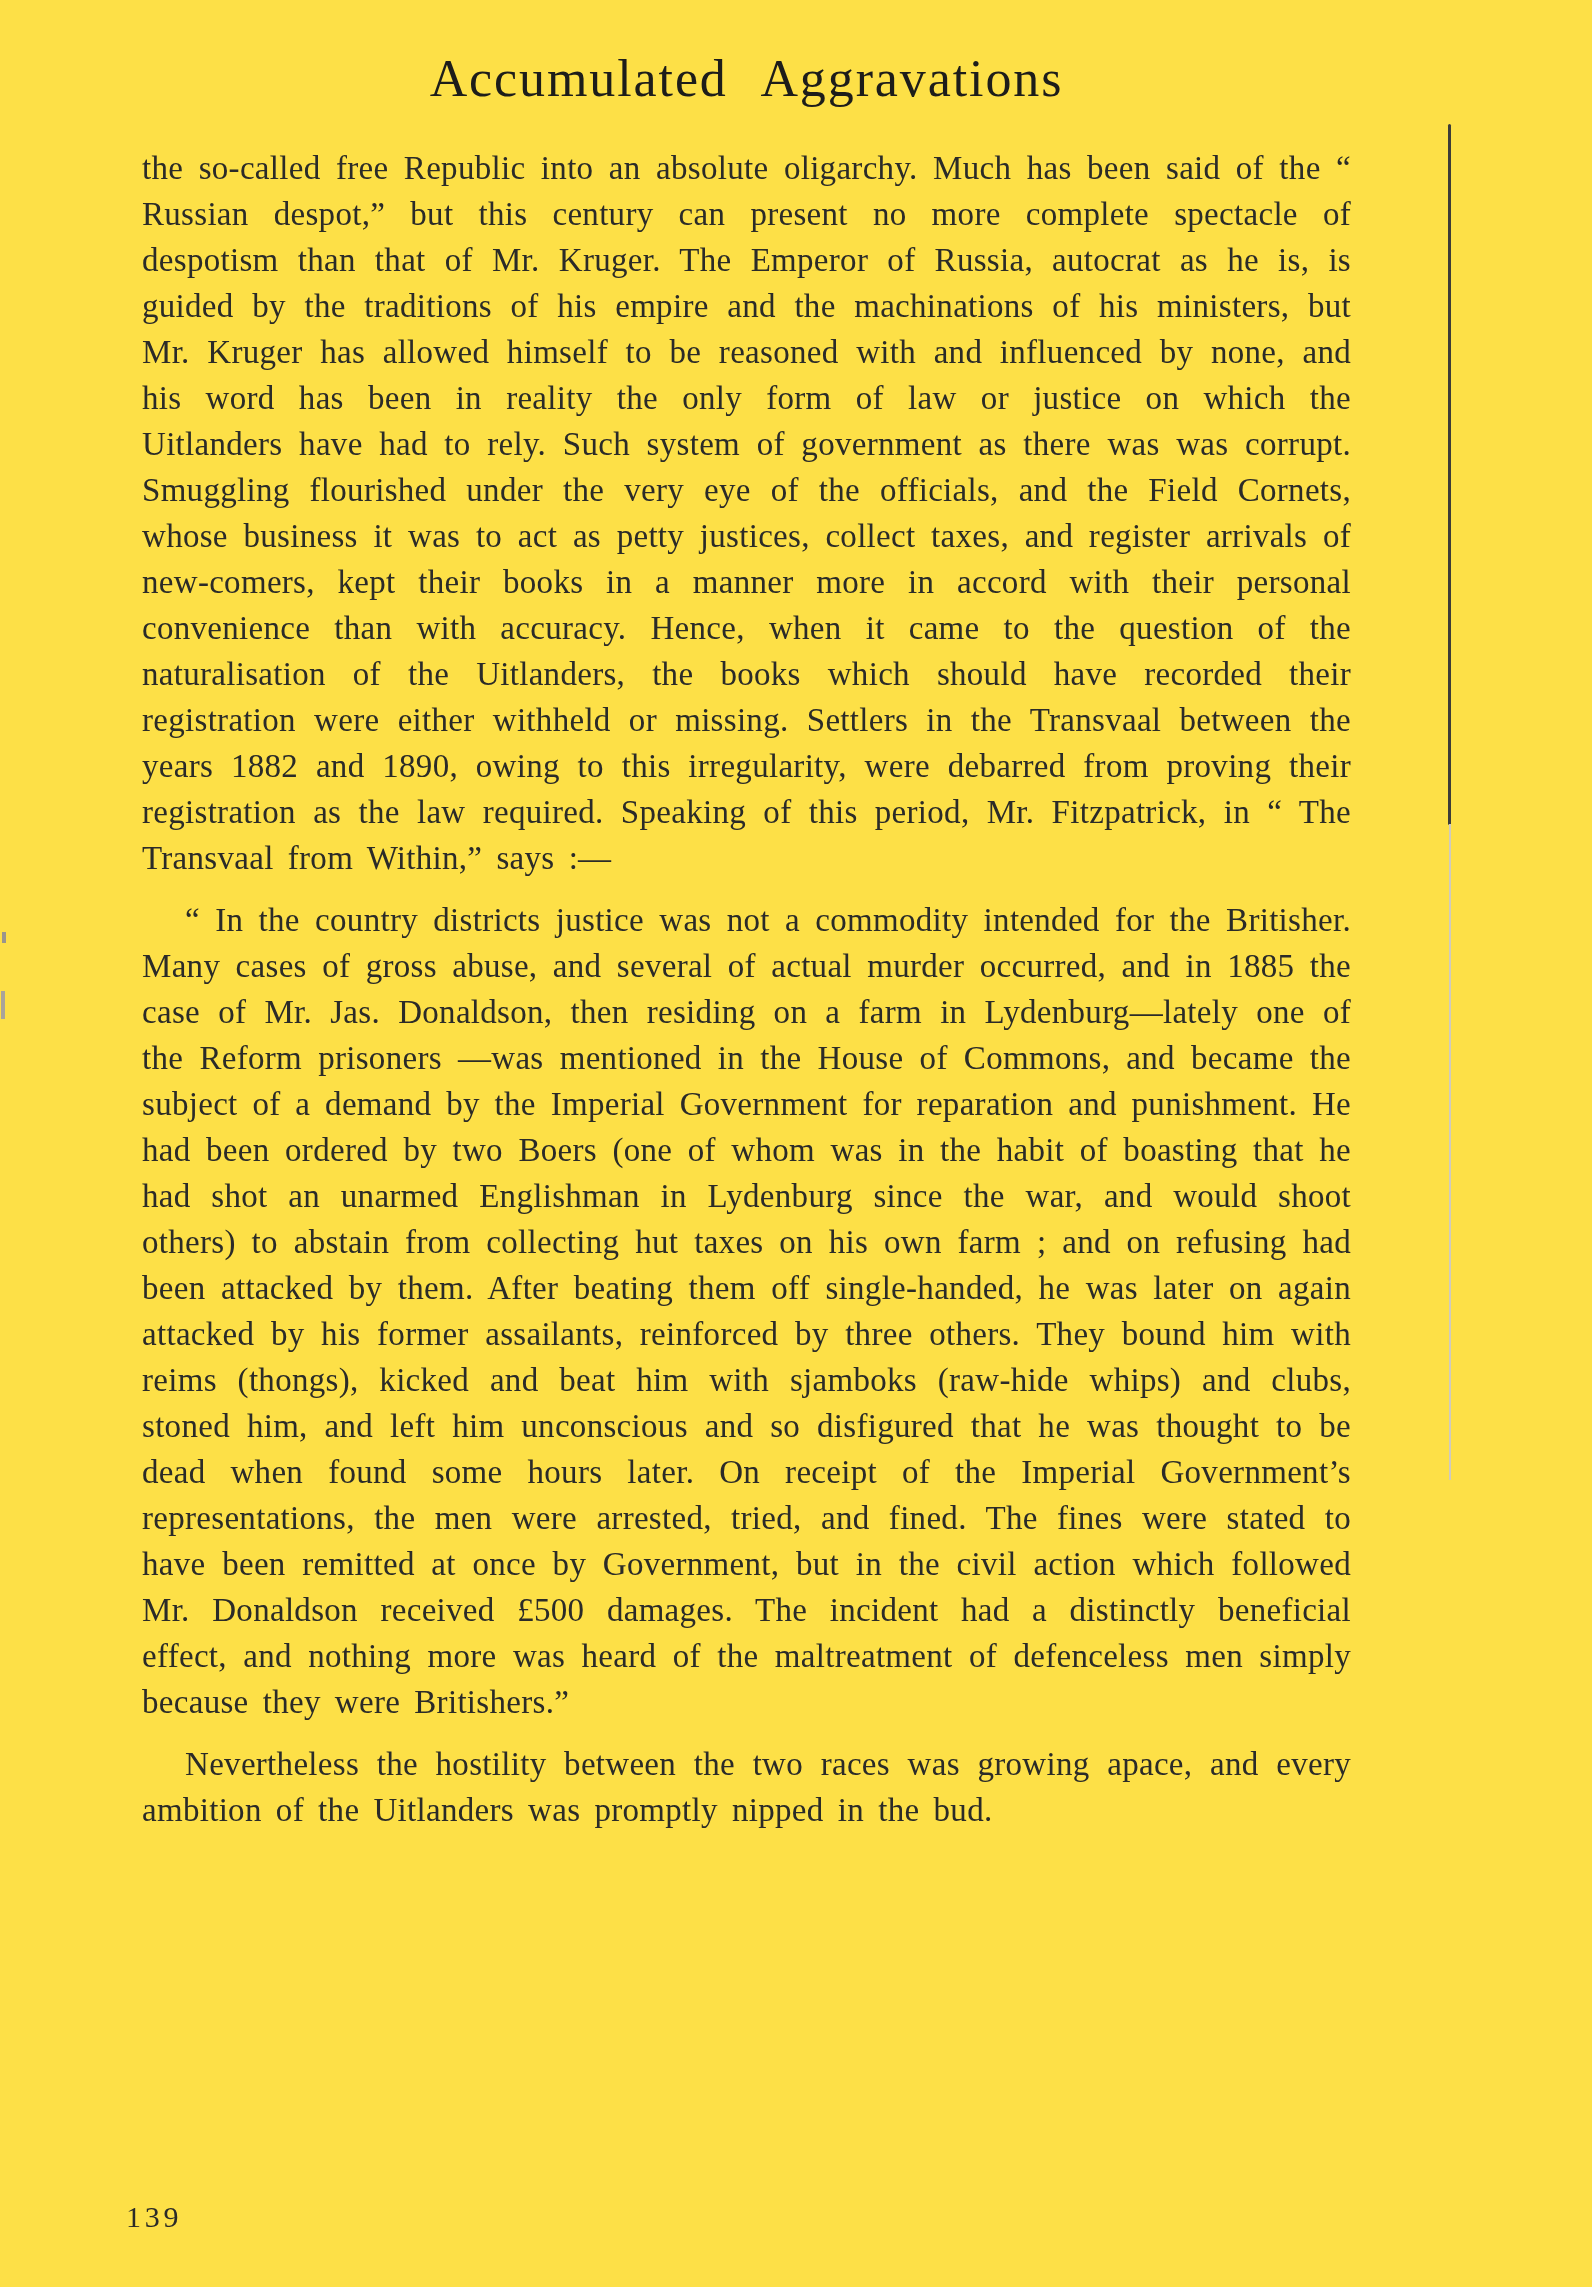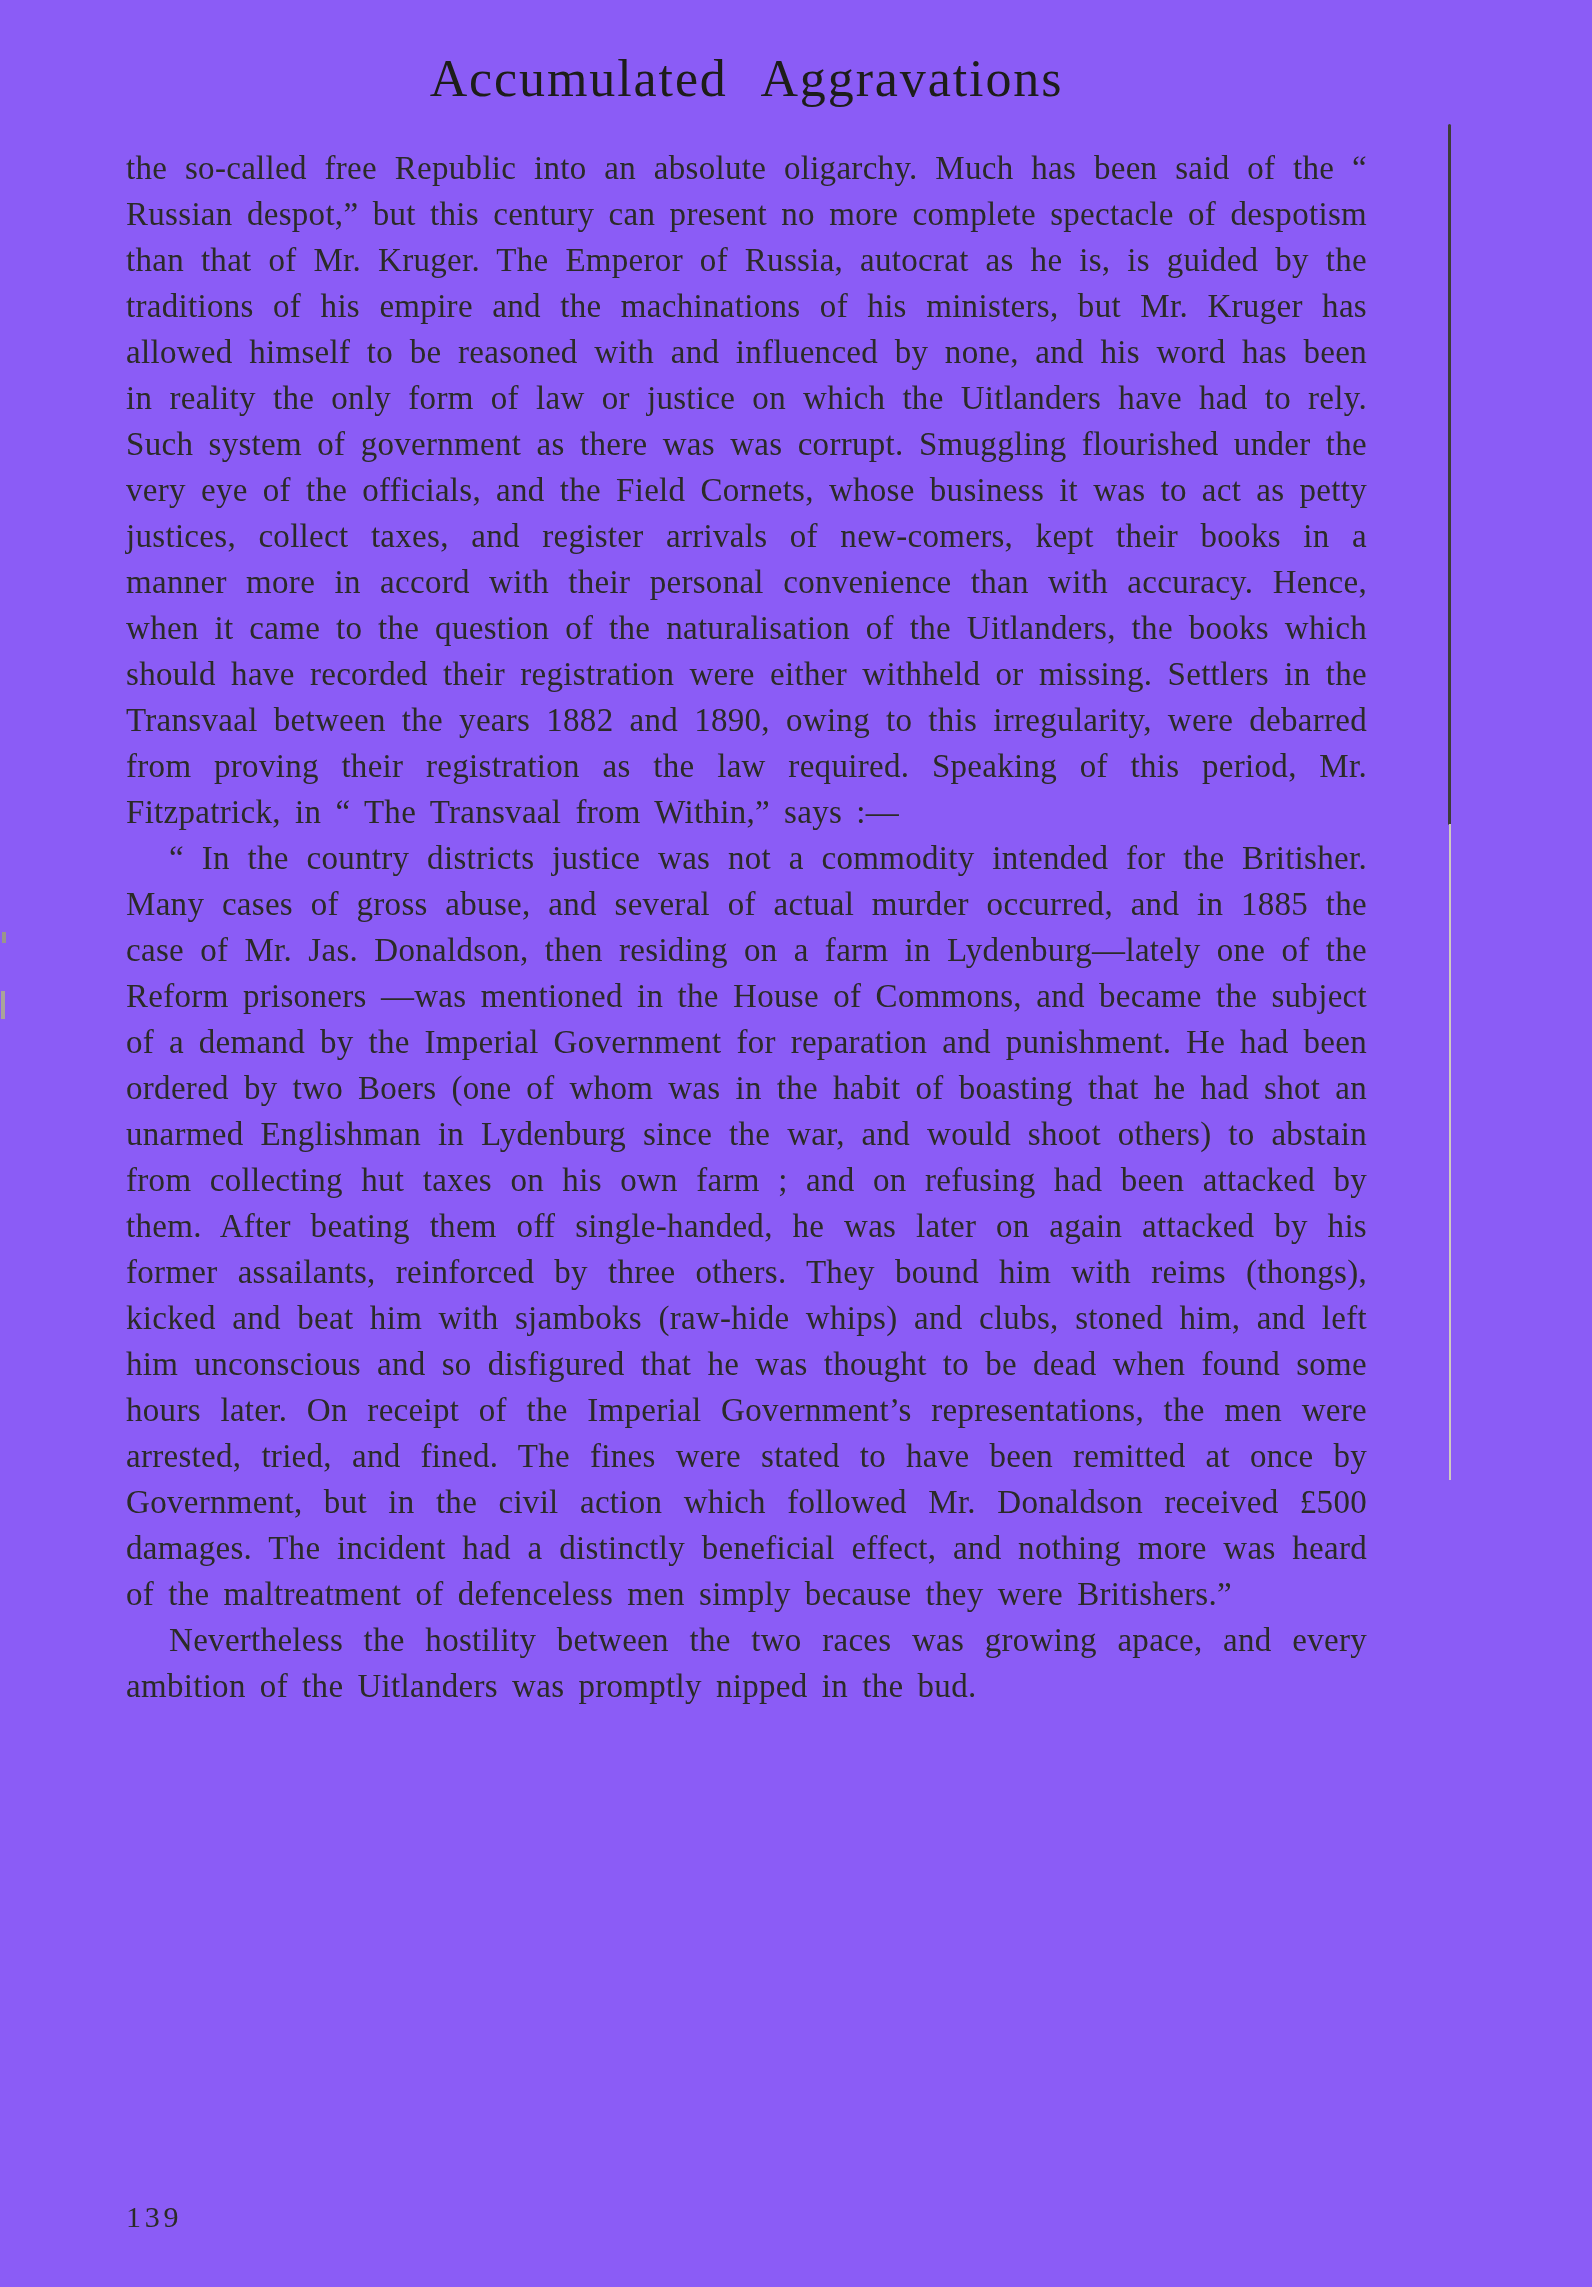--- a/index.html
+++ b/index.html
@@ -4,21 +4,21 @@
 <style>
   html, body {
     margin: 0;
     padding: 0;
     background: #e8e6e0;
   }
   .page {
     position: relative;
     width: 1593px;
     height: 2287px;
-    background: #8b5cf6;
+    background: #fde047;
     overflow: hidden;
     font-family: "Liberation Serif", "DejaVu Serif", serif;
     color: #2b2b28;
   }
   .content {
     position: absolute;
     left: 126px;
     top: 49px;
     width: 1241px;
   }
@@ -30,21 +30,21 @@
     word-spacing: 20.6px;
     color: #1d1d1a;
     margin: 0 0 37px 0;
   }
   .body-text p {
     font-size: 33px;
     line-height: 46px;
     text-align: justify;
     word-spacing: 5.6px;
     letter-spacing: 0.3px;
-    margin: 0;
+    margin: 16px;
   }
   .body-text p.indented {
     text-indent: 43px;
   }
   .page-number {
     position: absolute;
     left: 126px;
     top: 2200px;
     width: 1241px;
     text-align: left;

